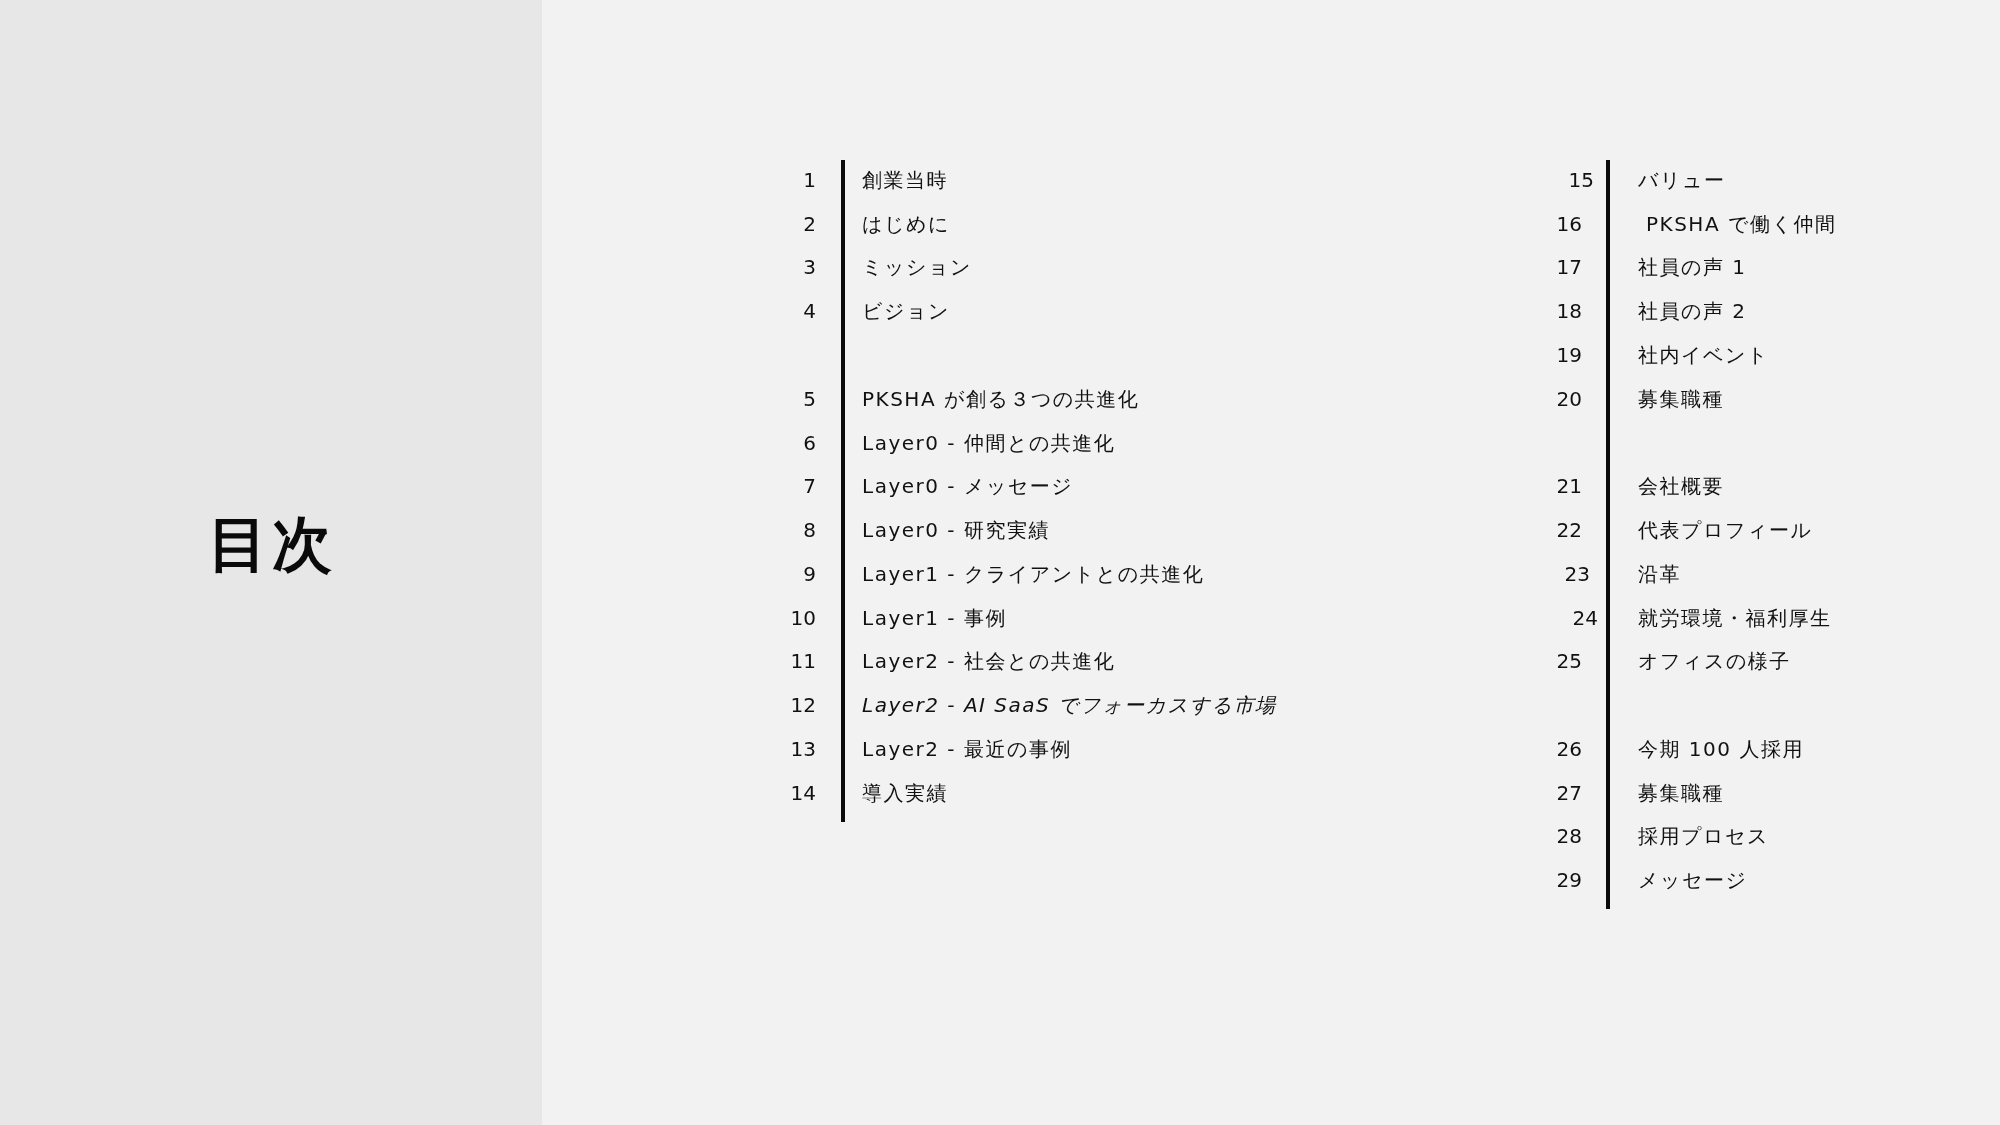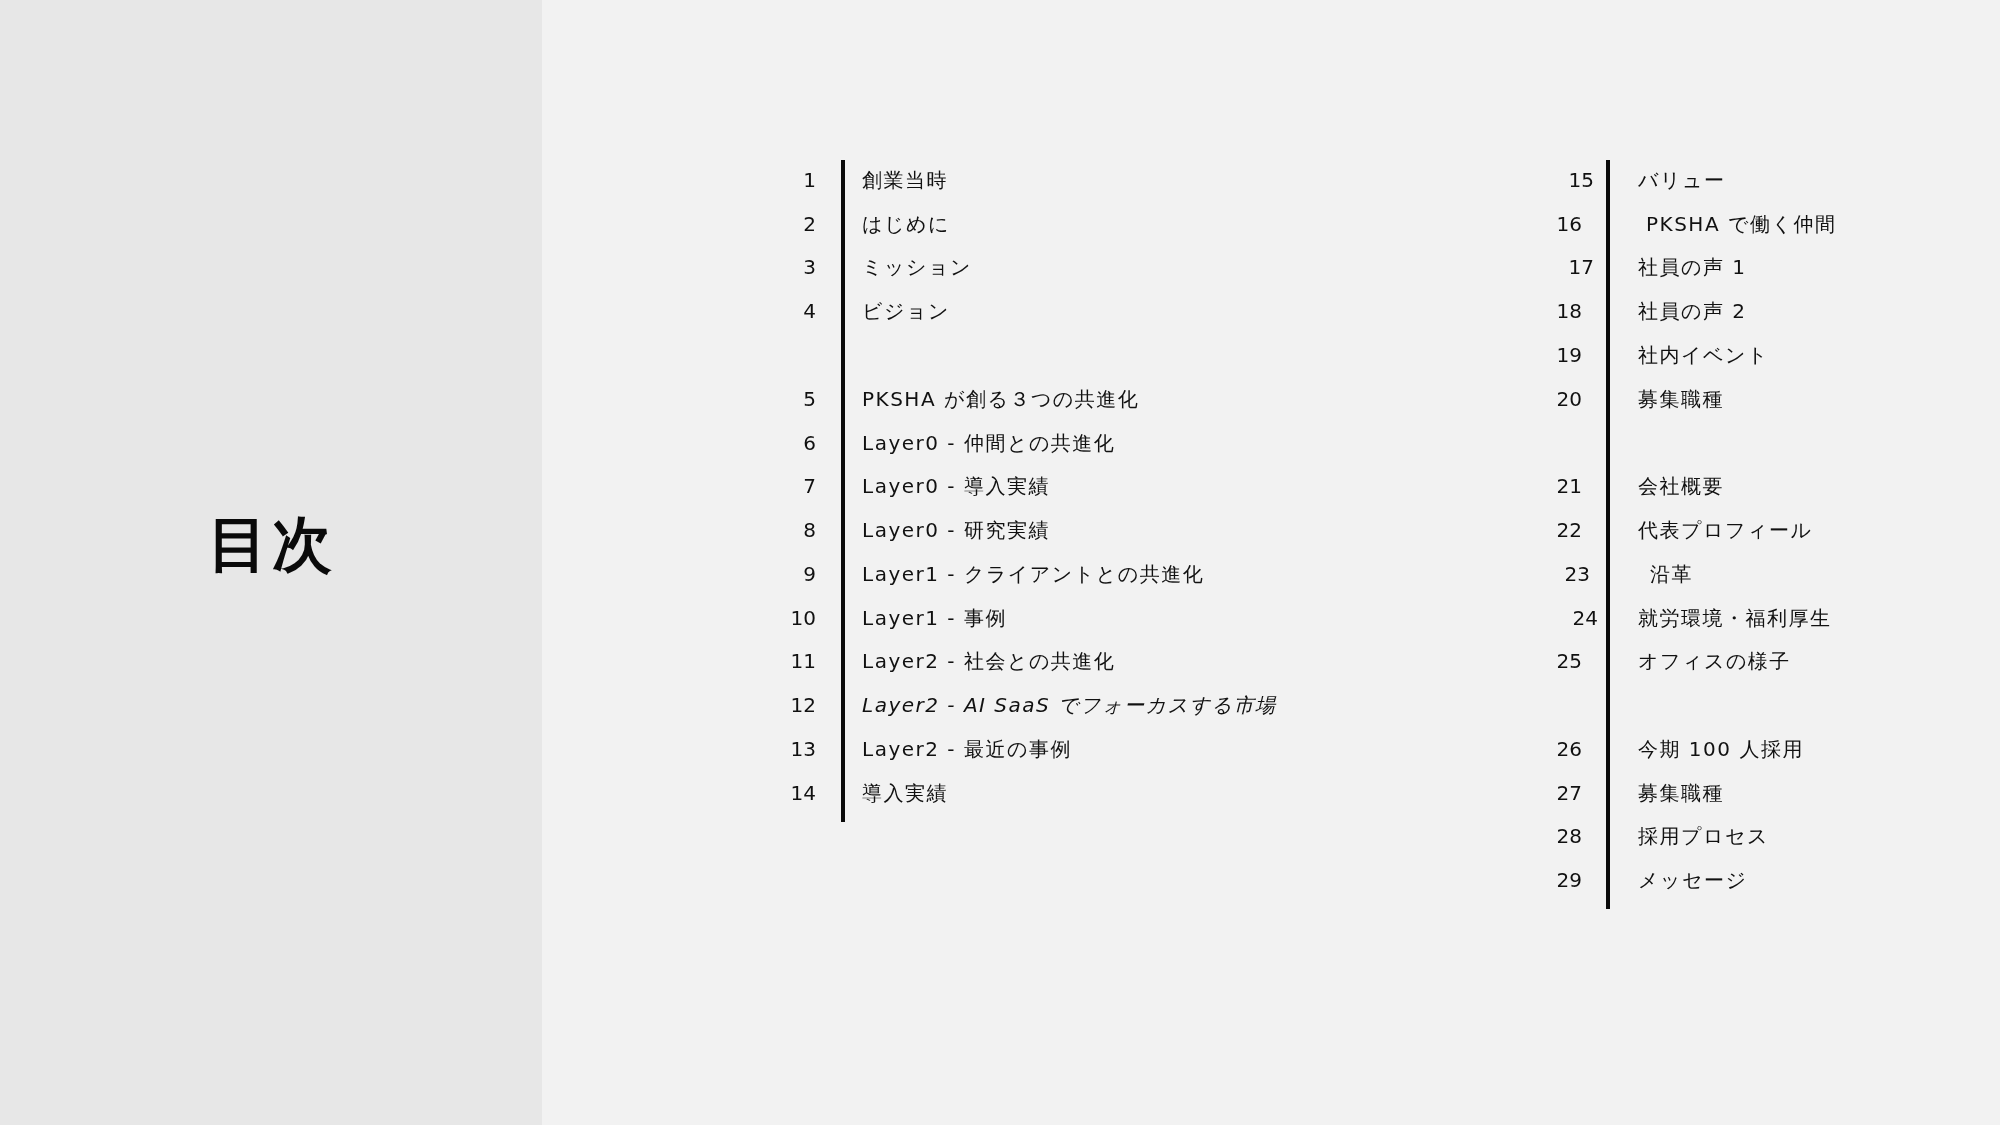--- a/index.html
+++ b/index.html
@@ -98,21 +98,21 @@
     <div class="row" style="top:377px; left:756px;">
       <span class="num" style="left:0;">5</span>
       <span class="label" style="left:106px;text-align:right;">PKSHA が創る３つの共進化</span>
     </div>
     <div class="row" style="top:421px; left:756px;">
       <span class="num" style="left:0;">6</span>
       <span class="label" style="left:106px;">Layer0 - 仲間との共進化</span>
     </div>
     <div class="row" style="top:464px; left:756px;">
       <span class="num" style="left:0;">7</span>
-      <span class="label" style="left:106px;">Layer0 - 導入実績</span>
+      <span class="label" style="left:106px;">Layer0 - メッセージ</span>
     </div>
     <div class="row" style="top:508px; left:756px;">
       <span class="num" style="left:0;">8</span>
       <span class="label" style="left:106px;">Layer0 - 研究実績</span>
     </div>
     <div class="row" style="top:552px; left:756px;">
       <span class="num" style="left:0;">9</span>
       <span class="label" style="left:106px;">Layer1 - クライアントとの共進化</span>
     </div>
     <div class="row" style="top:596px; left:756px;">
@@ -142,21 +142,21 @@
 
     <div class="row" style="top:158px; left:1522px;">
       <span class="num" style="left:12px;text-align:right;">15</span>
       <span class="label" style="left:116px;">バリュー</span>
     </div>
     <div class="row" style="top:202px; left:1522px;">
       <span class="num" style="left:0;">16</span>
       <span class="label" style="left:124px;text-align:center;">PKSHA で働く仲間</span>
     </div>
     <div class="row" style="top:245px; left:1522px;">
-      <span class="num" style="left:12px;text-align:right;">17</span>
+      <span class="num" style="left:0;text-align:right;">17</span>
       <span class="label" style="left:116px;">社員の声 1</span>
     </div>
     <div class="row" style="top:289px; left:1522px;">
       <span class="num" style="left:0;">18</span>
       <span class="label" style="left:116px;">社員の声 2</span>
     </div>
     <div class="row" style="top:333px; left:1522px;">
       <span class="num" style="left:0;">19</span>
       <span class="label" style="left:116px;">社内イベント</span>
     </div>
@@ -168,21 +168,21 @@
     <div class="row" style="top:464px; left:1522px;">
       <span class="num" style="left:0;">21</span>
       <span class="label" style="left:116px;">会社概要</span>
     </div>
     <div class="row" style="top:508px; left:1522px;">
       <span class="num" style="left:0;">22</span>
       <span class="label" style="left:116px;">代表プロフィール</span>
     </div>
     <div class="row" style="top:552px; left:1522px;">
       <span class="num" style="left:8px;">23</span>
-      <span class="label" style="left:128px;">沿革</span>
+      <span class="label" style="left:116px;">沿革</span>
     </div>
     <div class="row" style="top:596px; left:1522px;">
       <span class="num" style="left:16px;">24</span>
       <span class="label" style="left:116px;">就労環境・福利厚生</span>
     </div>
     <div class="row" style="top:639px; left:1522px;">
       <span class="num" style="left:0;">25</span>
       <span class="label" style="left:116px;">オフィスの様子</span>
     </div>
 

